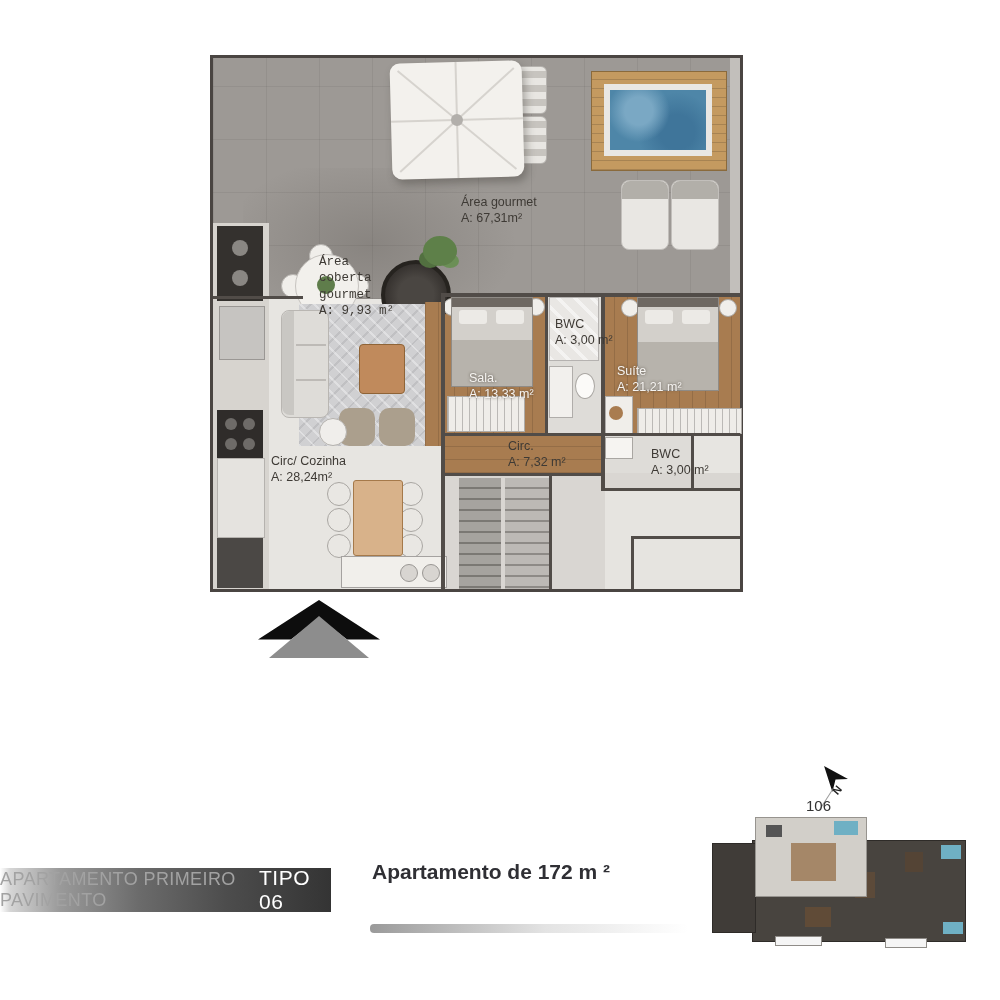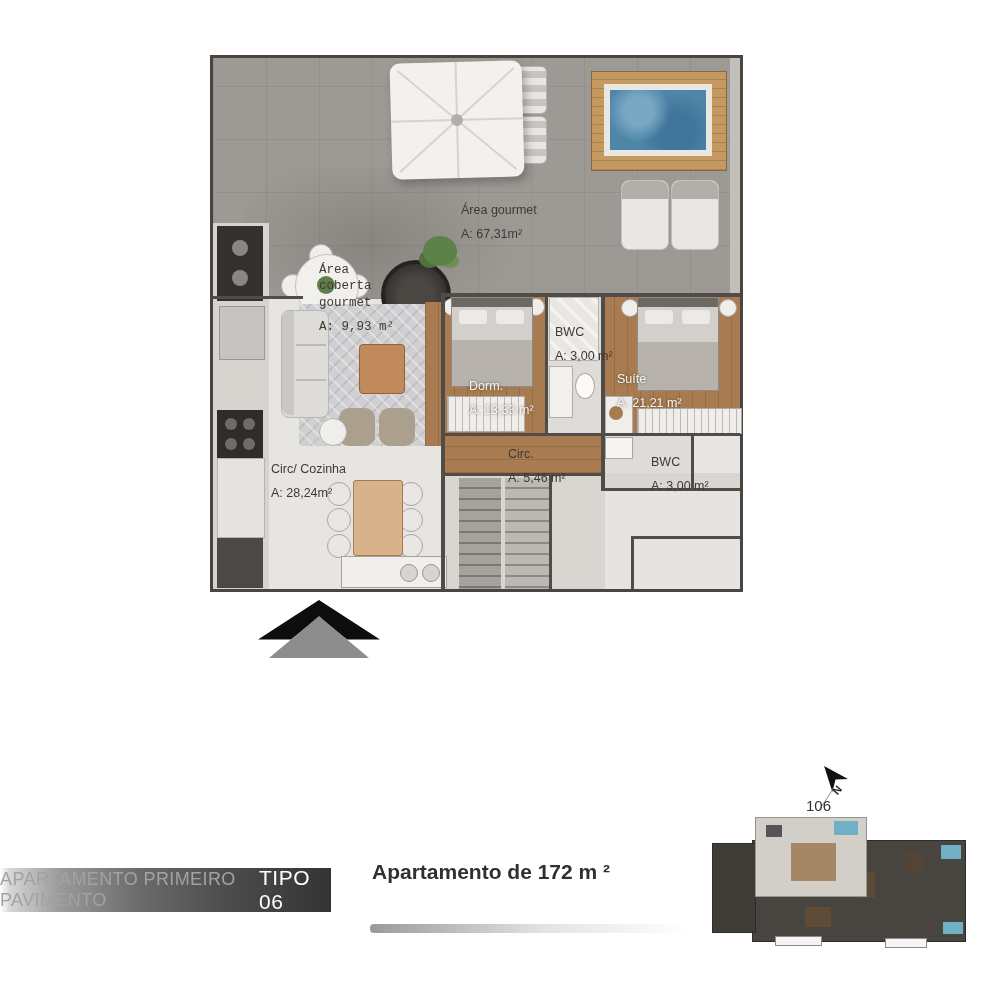--- a/index.html
+++ b/index.html
@@ -13,21 +13,21 @@
           repeating-linear-gradient(90deg, rgba(0,0,0,.06) 0 1px, transparent 1px 53px),
           repeating-linear-gradient(0deg, rgba(0,0,0,.06) 0 1px, transparent 1px 53px);}
   .deck-shadow{left:30px;top:110px;width:280px;height:170px;
         background:radial-gradient(ellipse at 45% 45%, rgba(55,50,45,.20), transparent 68%);}
   .interior{left:0;top:241px;width:527px;height:290px;background:#e7e5e1;}
   .wood{background-color:#a87c50;background-image:repeating-linear-gradient(90deg, rgba(0,0,0,.12) 0 1px, transparent 1px 13px);}
   .wood-h{background-color:#a87c50;background-image:repeating-linear-gradient(0deg, rgba(0,0,0,.12) 0 1px, transparent 1px 13px);}
   .tile{background:#dedcd8;}
   .wall{background:#514c48;z-index:20;}
   .room-label{z-index:30;font-size:12.5px;line-height:1.3;color:#3e3a35;white-space:nowrap;}
-  .room-label span{display:block;margin-top:8px;}
+  .room-label span{display:block;}
   .room-label.wrap{white-space:normal;width:80px;font-family:Liberation Mono, monospace;}
   .room-label.light{color:#f6f4f1;text-shadow:0 0 3px rgba(60,50,40,.75);}
   .furn{z-index:10;}
   .circle{border-radius:50%;}
   
   .umbrella{left:178px;top:4px;width:132px;height:116px;background:#f3f1ed;border-radius:10px;
             transform:rotate(-1.5deg);box-shadow:3px 5px 9px rgba(50,45,40,.35);z-index:11;}
   .umb-line{background:#d6d3ce;}
   
   .spa{left:378px;top:13px;width:134px;height:98px;background-color:#c49a60;
@@ -215,30 +215,30 @@
     </div>
     <div class="abs room-label wrap" style="left:106px;top:196px;">
       <span>Área coberta gourmet</span>
       <span>A: 9,93 m²</span>
     </div>
     <div class="abs room-label" style="left:342px;top:258px;">
       <span>BWC</span>
       <span>A: 3,00 m²</span>
     </div>
     <div class="abs room-label light" style="left:256px;top:312px;">
-      <span>Dorm.</span>
+      <span>Sala.</span>
       <span>A: 13,33 m²</span>
     </div>
     <div class="abs room-label light" style="left:404px;top:305px;">
       <span>Suíte</span>
       <span>A: 21,21 m²</span>
     </div>
     <div class="abs room-label" style="left:295px;top:380px;">
       <span>Circ.</span>
-      <span>A: 5,46 m²</span>
+      <span>A: 7,32 m²</span>
     </div>
     <div class="abs room-label" style="left:438px;top:388px;">
       <span>BWC</span>
       <span>A: 3,00 m²</span>
     </div>
     <div class="abs room-label" style="left:58px;top:395px;">
       <span>Circ/ Cozinha</span>
       <span>A: 28,24m²</span>
     </div>
   </div>

